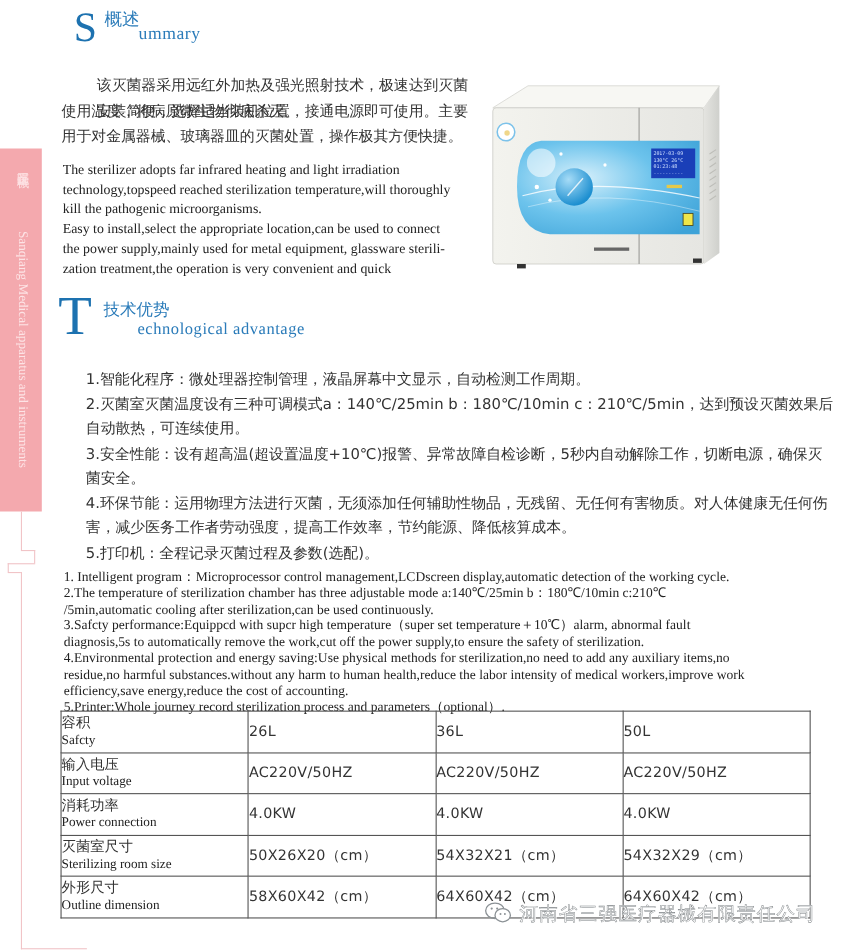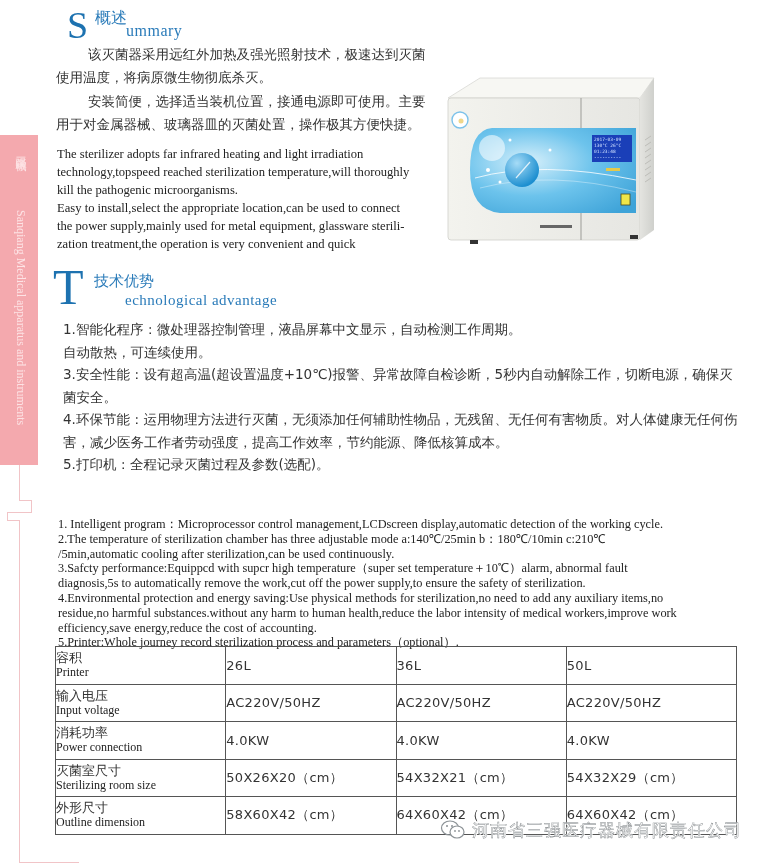--- a/index.html
+++ b/index.html
@@ -73,21 +73,21 @@
 <div class="side-line" style="left:7px; top:512px; width:1px; height:8px;"></div>
 <div class="side-line" style="left:7px; top:520px; width:12px; height:1px;"></div>
 <div class="side-line" style="left:19px; top:520px; width:1px; height:343px;"></div>
 <div class="side-line" style="left:19px; top:862px; width:60px; height:1px;"></div>
 
 <div class="big-letter" style="left:67px; top:6px; font-size:38px;">S</div>
 <div class="sec-cn" style="left:95px; top:8px;">概述</div>
 <div class="sec-en" style="left:95px; top:22px;">ummary</div>
 
 <div class="cn-para" style="left:56px; top:43px; width:380px;">
-  <div style="padding-left:32px;">该灭菌器采用远红外加热及强光照射技术，极速达到灭菌</div>
+  <div style="padding-left:32px;margin-top:24px;">该灭菌器采用远红外加热及强光照射技术，极速达到灭菌</div>
   <div>使用温度，将病原微生物彻底杀灭。</div>
 </div>
 <div class="cn-para" style="left:56px; top:90px; width:380px;">
   <div style="padding-left:32px;">安装简便，选择适当装机位置，接通电源即可使用。主要</div>
   <div>用于对金属器械、玻璃器皿的灭菌处置，操作极其方便快捷。</div>
 </div>
 
 <div class="en-para" style="left:57px; top:145px; width:380px;">
   <div>The sterilizer adopts far infrared heating and light irradiation</div>
   <div>technology,topspeed reached sterilization temperature,will thoroughly</div>
@@ -167,22 +167,23 @@
 
     <rect x="30" y="170" width="8" height="4" fill="#333"></rect>
     <rect x="190" y="165" width="8" height="4" fill="#333"></rect>
   </svg>
 </div>
 
 <div class="big-letter" style="left:53px; top:262px; font-size:50px;">T</div>
 <div class="sec-cn" style="left:94px; top:272px; font-size:15px;">技术优势</div>
 <div class="sec-en" style="left:94px; top:292px; font-size:15px;">echnological advantage</div>
 
-<div class="feat" style="top:318px;">
+<div class="feat" style="top:334px;margin-left:15px;">
   <div>1.智能化程序：微处理器控制管理，液晶屏幕中文显示，自动检测工作周期。</div>
+  <div>2.灭菌室灭菌温度设有三种可调模式a：140℃/25min b：180℃/10min c：210℃/5min，达到预设灭菌效果后</div>
   <div>自动散热，可连续使用。</div>
   <div>3.安全性能：设有超高温(超设置温度+10℃)报警、异常故障自检诊断，5秒内自动解除工作，切断电源，确保灭</div>
   <div>菌安全。</div>
   <div>4.环保节能：运用物理方法进行灭菌，无须添加任何辅助性物品，无残留、无任何有害物质。对人体健康无任何伤</div>
   <div>害，减少医务工作者劳动强度，提高工作效率，节约能源、降低核算成本。</div>
   <div>5.打印机：全程记录灭菌过程及参数(选配)。</div>
 </div>
 
 <div class="feat-en" style="top:497px;">
   <div>1. Intelligent  program：Microprocessor  control management,LCDscreen display,automatic detection of the working cycle.</div>
@@ -194,21 +195,21 @@
   <div>residue,no harmful substances.without any harm to human health,reduce the labor intensity of medical workers,improve work</div>
   <div>efficiency,save energy,reduce  the cost of accounting.</div>
   <div>5.Printer:Whole journey record sterilization process and parameters（optional）.</div>
 </div>
 
 <table class="spec">
   <tbody>
     <tr>
       <td class="label">
         <span class="lcn">容积</span>
-        <span class="len">Printer</span>
+        <span class="len">Safcty</span>
       </td>
       <td class="val">26L</td>
       <td class="val">36L</td>
       <td class="val">50L</td>
     </tr>
     <tr>
       <td class="label">
         <span class="lcn">输入电压</span>
         <span class="len">Input voltage</span>
       </td>

